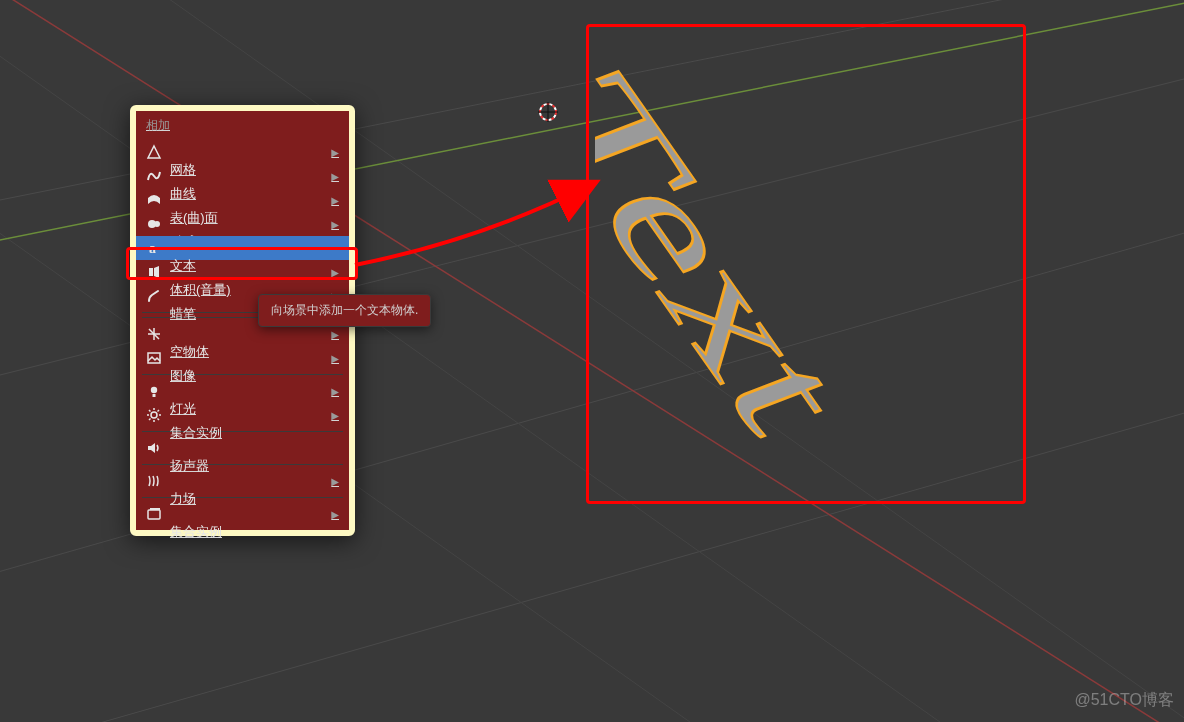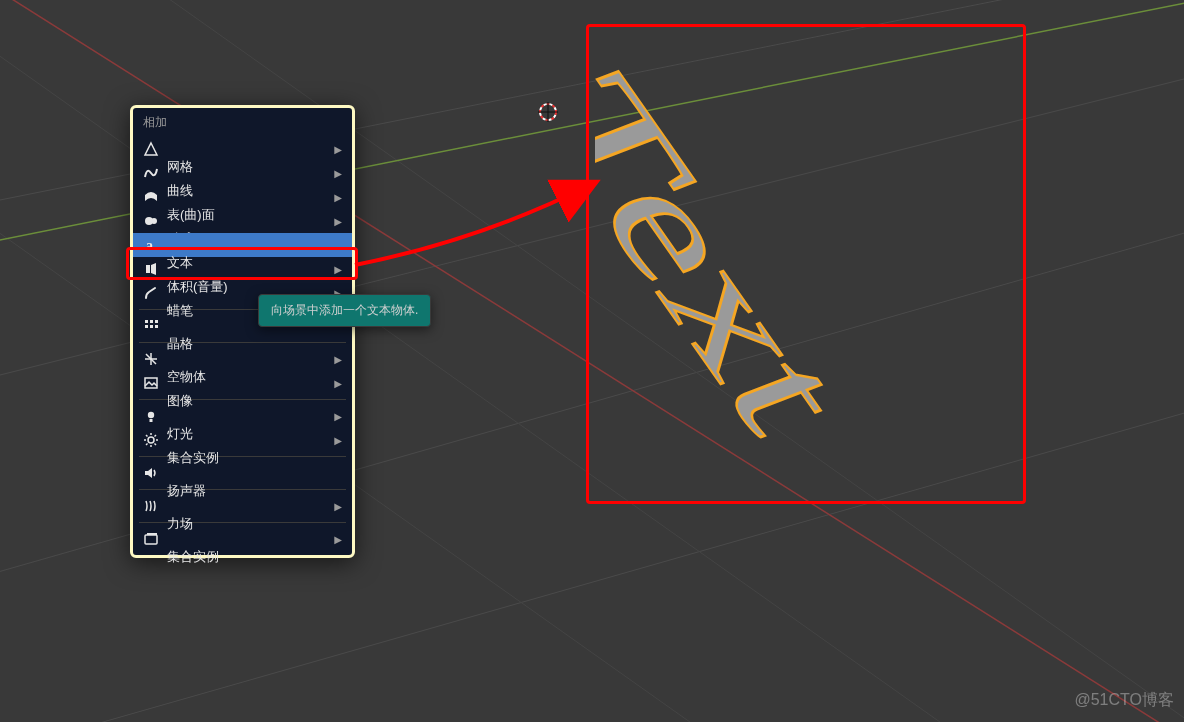--- a/index.html
+++ b/index.html
@@ -25,25 +25,26 @@
   
   .cursor3d {
     position: absolute; width: 24px; height: 24px;
     left: 536px; top: 100px;
   }
   
   .menu {
     position: absolute;
     left: 130px; top: 105px;
     width: 225px;
-    background: #0f172a;
-    border: 3px solid #fef9c3;
+    background: #7f1d1d;
+    border: 6px solid #fef9c3;
     border-radius: 6px;
     box-shadow: 0 5px 25px rgba(0,0,0,0.6);
     padding-bottom: 4px;
+    text-decoration: underline;
   }
   .menu-title {
     padding: 6px 10px 6px 10px;
     font-size: 12px;
     color: #9a9a9a;
   }
   .menu-item {
     display: flex;
     align-items: center;
     height: 24px;
@@ -69,21 +70,21 @@
   }
   .menu-sep {
     height: 1px;
     background: #3a3a3a;
     margin: 4px 6px;
   }
   
   .tooltip {
     position: absolute;
     left: 258px; top: 294px;
-    background: #0f766e;
+    background: #7f1d1d;
     border: 1px solid #3a3a3a;
     border-radius: 4px;
     padding: 7px 12px;
     color: #d0d0d0;
     font-size: 12px;
     box-shadow: 0 3px 12px rgba(0,0,0,0.5);
   }
   
   .redbox {
     position: absolute;
@@ -220,36 +221,20 @@
       <div class="menu-item">
         <span class="icon">
           <svg width="16" height="16" viewBox="0 0 16 16">
             <path d="M3 13 Q3 9 6 7 Q9 5 12 3" fill="none" stroke="#e6e6e6" stroke-width="2" stroke-linecap="round"></path>
           </svg>
         </span>
         <span class="label">蜡笔</span>
         <span class="chev">▶</span>
       </div>
       <div class="menu-sep"></div>
-      <div class="menu-item">
-        <span class="icon">
-          <svg width="16" height="16" viewBox="0 0 16 16">
-            <g fill="#e6e6e6">
-              <rect x="2" y="2" width="3" height="3"></rect>
-              <rect x="7" y="2" width="3" height="3"></rect>
-              <rect x="12" y="2" width="3" height="3"></rect>
-              <rect x="2" y="7" width="3" height="3"></rect>
-              <rect x="7" y="7" width="3" height="3"></rect>
-              <rect x="12" y="7" width="3" height="3"></rect>
-            </g>
-          </svg>
-        </span>
-        <span class="label">晶格</span>
-        <span class="chev"></span>
-      </div>
       <div class="menu-sep"></div>
       <div class="menu-item">
         <span class="icon">
           <svg width="16" height="16" viewBox="0 0 16 16">
             <line x1="8" y1="2" x2="8" y2="14" stroke="#e6e6e6" stroke-width="1.5"></line>
             <line x1="2" y1="8" x2="14" y2="8" stroke="#e6e6e6" stroke-width="1.5"></line>
             <line x1="3" y1="3" x2="13" y2="13" stroke="#e6e6e6" stroke-width="1.5"></line>
           </svg>
         </span>
         <span class="label">空物体</span>

